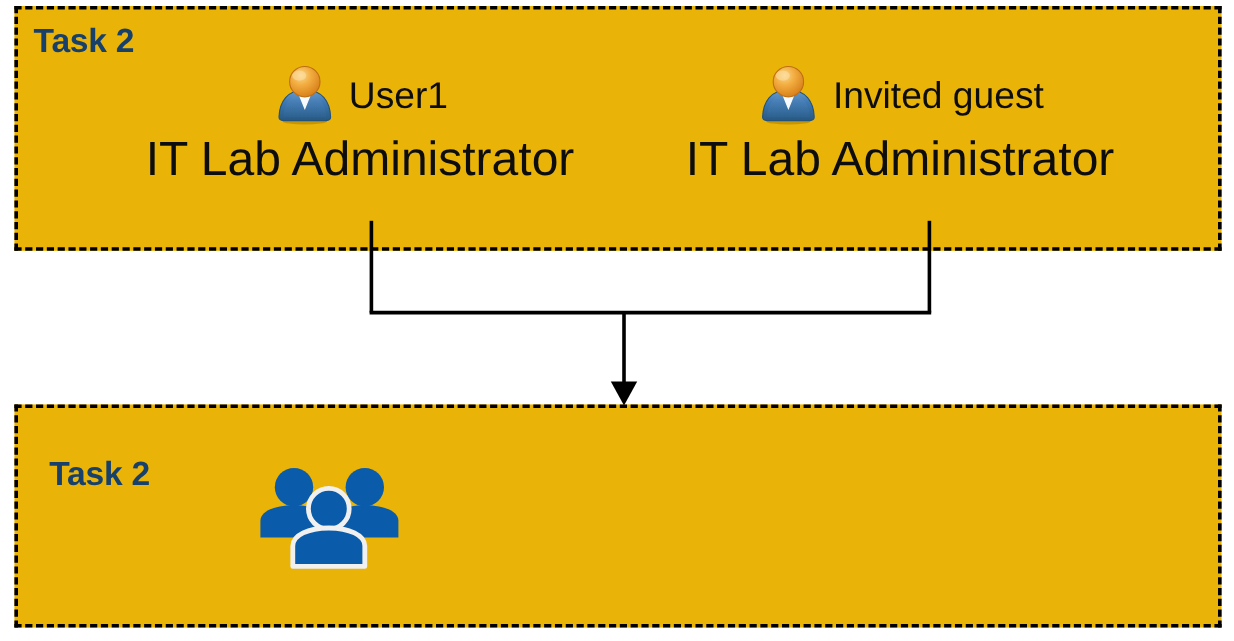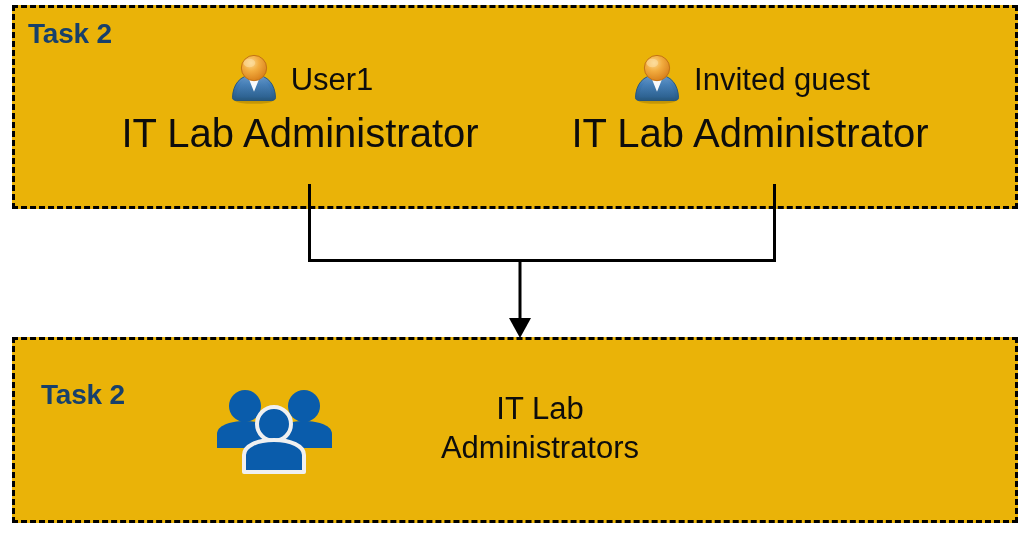--- a/index.html
+++ b/index.html
@@ -210,24 +210,20 @@
 
         <circle cx="96" cy="20" r="16"></circle>
         <path d="M68 62 L68 48 C68 40 80 35 96 35 C112 35 124 40 124 48 L124 62 Z"></path>
 
         <circle cx="66" cy="38" r="17" stroke="#F0F0F0" stroke-width="4"></circle>
         <path d="M36 86 L36 69 C36 60 49 54 66 54 C83 54 96 60 96 69 L96 86 Z" stroke="#F0F0F0" stroke-width="4" stroke-linejoin="round"></path>
       </g>
     </svg>
   </div>
 
-  <div id="group-name">
-    <span class="line">IT Lab</span>
-    <span class="line">Administrators</span>
-  </div>
 
   <svg id="connector" viewBox="0 0 1028 534">
     <g stroke="#000000" stroke-width="3" fill="none">
 
       <path d="M309.5 184 L309.5 260.5"></path>
 
       <path d="M774.5 184 L774.5 260.5"></path>
 
       <path d="M308 260.5 L776 260.5"></path>
 

